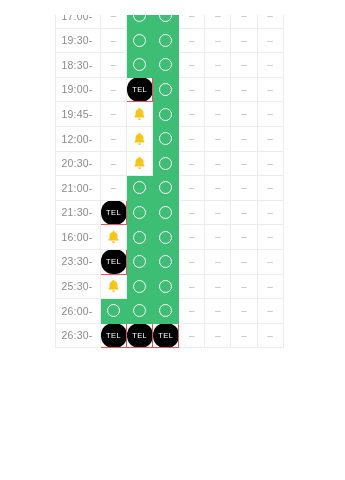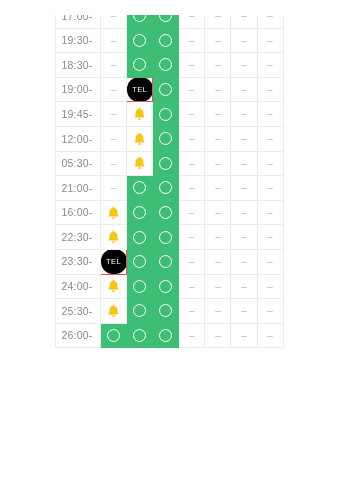--- a/index.html
+++ b/index.html
@@ -203,21 +203,21 @@
                   <path d="M12 1.2c-.95 0-1.72.72-1.72 1.6v.85C6.9 4.4 4.6 7.3 4.6 10.8v4.4l-1.9 3.1c-.3.5.06 1.1.64 1.1h17.3c.58 0 .94-.6.64-1.1l-1.9-3.1v-4.4c0-3.5-2.3-6.4-5.68-7.15v-.85c0-.88-.77-1.6-1.72-1.6z" fill="#f5c518"></path>
                   <path d="M9.3 21.2c.28 1.5 1.4 2.55 2.7 2.55s2.42-1.05 2.7-2.55z" fill="#f0a500"></path>
                 </svg></span></td>
             <td class="slot state-open"><span class="mark"></span></td>
             <td class="slot state-none"><span class="mark">–</span></td>
             <td class="slot state-none"><span class="mark">–</span></td>
             <td class="slot state-none"><span class="mark">–</span></td>
             <td class="slot state-none"><span class="mark">–</span></td>
           </tr>
           <tr>
-            <td class="time-cell">05:30-</td>
+            <td class="time-cell">20:30-</td>
             <td class="slot state-none"><span class="mark">–</span></td>
             <td class="slot state-few"><span class="mark"><svg viewBox="0 0 24 26" width="13" height="14" aria-hidden="true">
                   <path d="M12 1.2c-.95 0-1.72.72-1.72 1.6v.85C6.9 4.4 4.6 7.3 4.6 10.8v4.4l-1.9 3.1c-.3.5.06 1.1.64 1.1h17.3c.58 0 .94-.6.64-1.1l-1.9-3.1v-4.4c0-3.5-2.3-6.4-5.68-7.15v-.85c0-.88-.77-1.6-1.72-1.6z" fill="#f5c518"></path>
                   <path d="M9.3 21.2c.28 1.5 1.4 2.55 2.7 2.55s2.42-1.05 2.7-2.55z" fill="#f0a500"></path>
                 </svg></span></td>
             <td class="slot state-open"><span class="mark"></span></td>
             <td class="slot state-none"><span class="mark">–</span></td>
             <td class="slot state-none"><span class="mark">–</span></td>
             <td class="slot state-none"><span class="mark">–</span></td>
             <td class="slot state-none"><span class="mark">–</span></td>
@@ -225,87 +225,81 @@
           <tr class="hour-start">
             <td class="time-cell">21:00-</td>
             <td class="slot state-none"><span class="mark">–</span></td>
             <td class="slot state-open"><span class="mark"></span></td>
             <td class="slot state-open"><span class="mark"></span></td>
             <td class="slot state-none"><span class="mark">–</span></td>
             <td class="slot state-none"><span class="mark">–</span></td>
             <td class="slot state-none"><span class="mark">–</span></td>
             <td class="slot state-none"><span class="mark">–</span></td>
           </tr>
+          <tr>
+            <td class="time-cell">21:30-</td>
+            <td class="slot state-tel"><span class="mark">TEL</span></td>
+            <td class="slot state-open"><span class="mark"></span></td>
+            <td class="slot state-open"><span class="mark"></span></td>
+            <td class="slot state-none"><span class="mark">–</span></td>
+            <td class="slot state-none"><span class="mark">–</span></td>
+            <td class="slot state-none"><span class="mark">–</span></td>
+            <td class="slot state-none"><span class="mark">–</span></td>
+          </tr>
           <tr class="hour-start">
             <td class="time-cell">16:00-</td>
             <td class="slot state-few"><span class="mark"><svg viewBox="0 0 24 26" width="13" height="14" aria-hidden="true">
                   <path d="M12 1.2c-.95 0-1.72.72-1.72 1.6v.85C6.9 4.4 4.6 7.3 4.6 10.8v4.4l-1.9 3.1c-.3.5.06 1.1.64 1.1h17.3c.58 0 .94-.6.64-1.1l-1.9-3.1v-4.4c0-3.5-2.3-6.4-5.68-7.15v-.85c0-.88-.77-1.6-1.72-1.6z" fill="#f5c518"></path>
                   <path d="M9.3 21.2c.28 1.5 1.4 2.55 2.7 2.55s2.42-1.05 2.7-2.55z" fill="#f0a500"></path>
                 </svg></span></td>
             <td class="slot state-open"><span class="mark"></span></td>
             <td class="slot state-open"><span class="mark"></span></td>
             <td class="slot state-none"><span class="mark">–</span></td>
             <td class="slot state-none"><span class="mark">–</span></td>
             <td class="slot state-none"><span class="mark">–</span></td>
             <td class="slot state-none"><span class="mark">–</span></td>
           </tr>
           <tr>
-            <td class="time-cell">22:30-</td>
-            <td class="slot state-few"><span class="mark"><svg viewBox="0 0 24 26" width="13" height="14" aria-hidden="true">
-                  <path d="M12 1.2c-.95 0-1.72.72-1.72 1.6v.85C6.9 4.4 4.6 7.3 4.6 10.8v4.4l-1.9 3.1c-.3.5.06 1.1.64 1.1h17.3c.58 0 .94-.6.64-1.1l-1.9-3.1v-4.4c0-3.5-2.3-6.4-5.68-7.15v-.85c0-.88-.77-1.6-1.72-1.6z" fill="#f5c518"></path>
-                  <path d="M9.3 21.2c.28 1.5 1.4 2.55 2.7 2.55s2.42-1.05 2.7-2.55z" fill="#f0a500"></path>
-                </svg></span></td>
-            <td class="slot state-open"><span class="mark"></span></td>
-            <td class="slot state-open"><span class="mark"></span></td>
-            <td class="slot state-none"><span class="mark">–</span></td>
-            <td class="slot state-none"><span class="mark">–</span></td>
-            <td class="slot state-none"><span class="mark">–</span></td>
-            <td class="slot state-none"><span class="mark">–</span></td>
-          </tr>
-          <tr>
             <td class="time-cell">23:30-</td>
             <td class="slot state-tel"><span class="mark">TEL</span></td>
             <td class="slot state-open"><span class="mark"></span></td>
             <td class="slot state-open"><span class="mark"></span></td>
             <td class="slot state-none"><span class="mark">–</span></td>
             <td class="slot state-none"><span class="mark">–</span></td>
             <td class="slot state-none"><span class="mark">–</span></td>
             <td class="slot state-none"><span class="mark">–</span></td>
           </tr>
-          <tr class="hour-start">
-            <td class="time-cell">24:00-</td>
-            <td class="slot state-few"><span class="mark"><svg viewBox="0 0 24 26" width="13" height="14" aria-hidden="true">
-                  <path d="M12 1.2c-.95 0-1.72.72-1.72 1.6v.85C6.9 4.4 4.6 7.3 4.6 10.8v4.4l-1.9 3.1c-.3.5.06 1.1.64 1.1h17.3c.58 0 .94-.6.64-1.1l-1.9-3.1v-4.4c0-3.5-2.3-6.4-5.68-7.15v-.85c0-.88-.77-1.6-1.72-1.6z" fill="#f5c518"></path>
-                  <path d="M9.3 21.2c.28 1.5 1.4 2.55 2.7 2.55s2.42-1.05 2.7-2.55z" fill="#f0a500"></path>
-                </svg></span></td>
-            <td class="slot state-open"><span class="mark"></span></td>
-            <td class="slot state-open"><span class="mark"></span></td>
-            <td class="slot state-none"><span class="mark">–</span></td>
-            <td class="slot state-none"><span class="mark">–</span></td>
-            <td class="slot state-none"><span class="mark">–</span></td>
-            <td class="slot state-none"><span class="mark">–</span></td>
-          </tr>
           <tr>
             <td class="time-cell">25:30-</td>
             <td class="slot state-few"><span class="mark"><svg viewBox="0 0 24 26" width="13" height="14" aria-hidden="true">
                   <path d="M12 1.2c-.95 0-1.72.72-1.72 1.6v.85C6.9 4.4 4.6 7.3 4.6 10.8v4.4l-1.9 3.1c-.3.5.06 1.1.64 1.1h17.3c.58 0 .94-.6.64-1.1l-1.9-3.1v-4.4c0-3.5-2.3-6.4-5.68-7.15v-.85c0-.88-.77-1.6-1.72-1.6z" fill="#f5c518"></path>
                   <path d="M9.3 21.2c.28 1.5 1.4 2.55 2.7 2.55s2.42-1.05 2.7-2.55z" fill="#f0a500"></path>
                 </svg></span></td>
             <td class="slot state-open"><span class="mark"></span></td>
             <td class="slot state-open"><span class="mark"></span></td>
             <td class="slot state-none"><span class="mark">–</span></td>
             <td class="slot state-none"><span class="mark">–</span></td>
             <td class="slot state-none"><span class="mark">–</span></td>
             <td class="slot state-none"><span class="mark">–</span></td>
           </tr>
           <tr class="hour-start">
             <td class="time-cell">26:00-</td>
             <td class="slot state-open"><span class="mark"></span></td>
             <td class="slot state-open"><span class="mark"></span></td>
             <td class="slot state-open"><span class="mark"></span></td>
+            <td class="slot state-none"><span class="mark">–</span></td>
+            <td class="slot state-none"><span class="mark">–</span></td>
+            <td class="slot state-none"><span class="mark">–</span></td>
+            <td class="slot state-none"><span class="mark">–</span></td>
+          </tr>
+          <tr>
+            <td class="time-cell">26:30-</td>
+            <td class="slot state-tel"><span class="mark">TEL</span></td>
+            <td class="slot state-tel"><span class="mark">TEL</span></td>
+            <td class="slot state-tel"><span class="mark">TEL</span></td>
             <td class="slot state-none"><span class="mark">–</span></td>
             <td class="slot state-none"><span class="mark">–</span></td>
             <td class="slot state-none"><span class="mark">–</span></td>
             <td class="slot state-none"><span class="mark">–</span></td>
           </tr>
         </tbody>
     </table>
   </div>
 </div>
 

